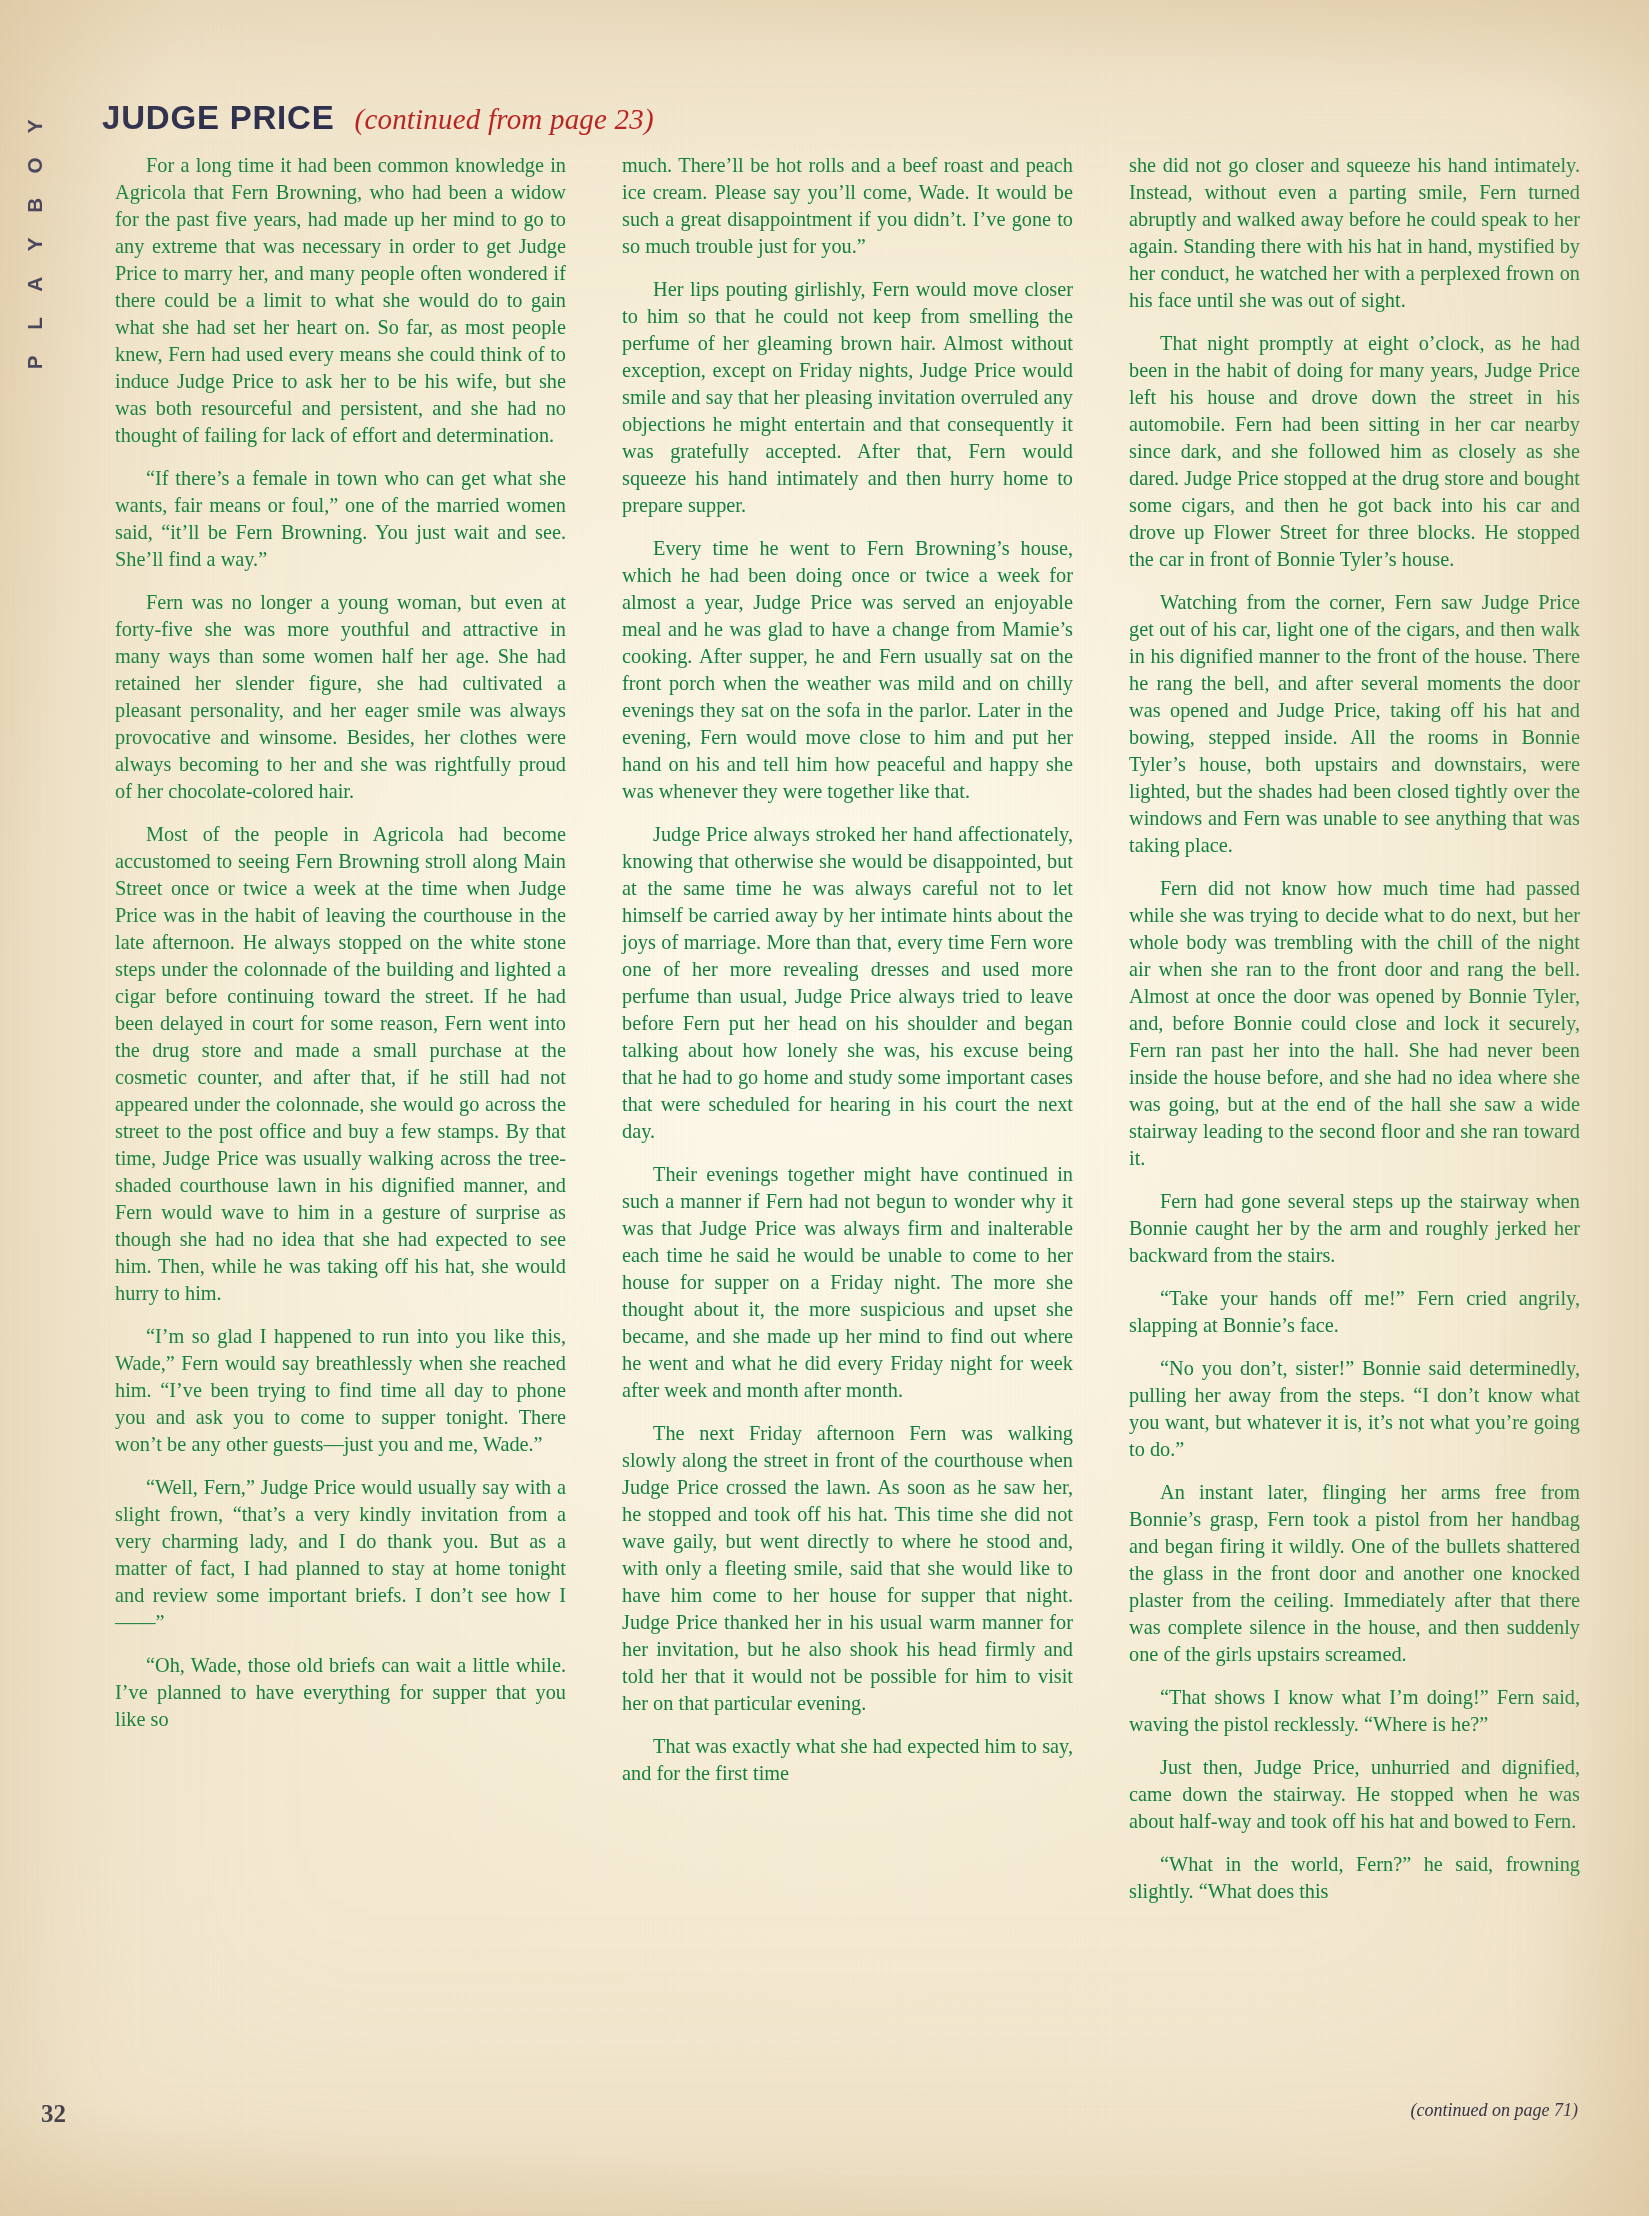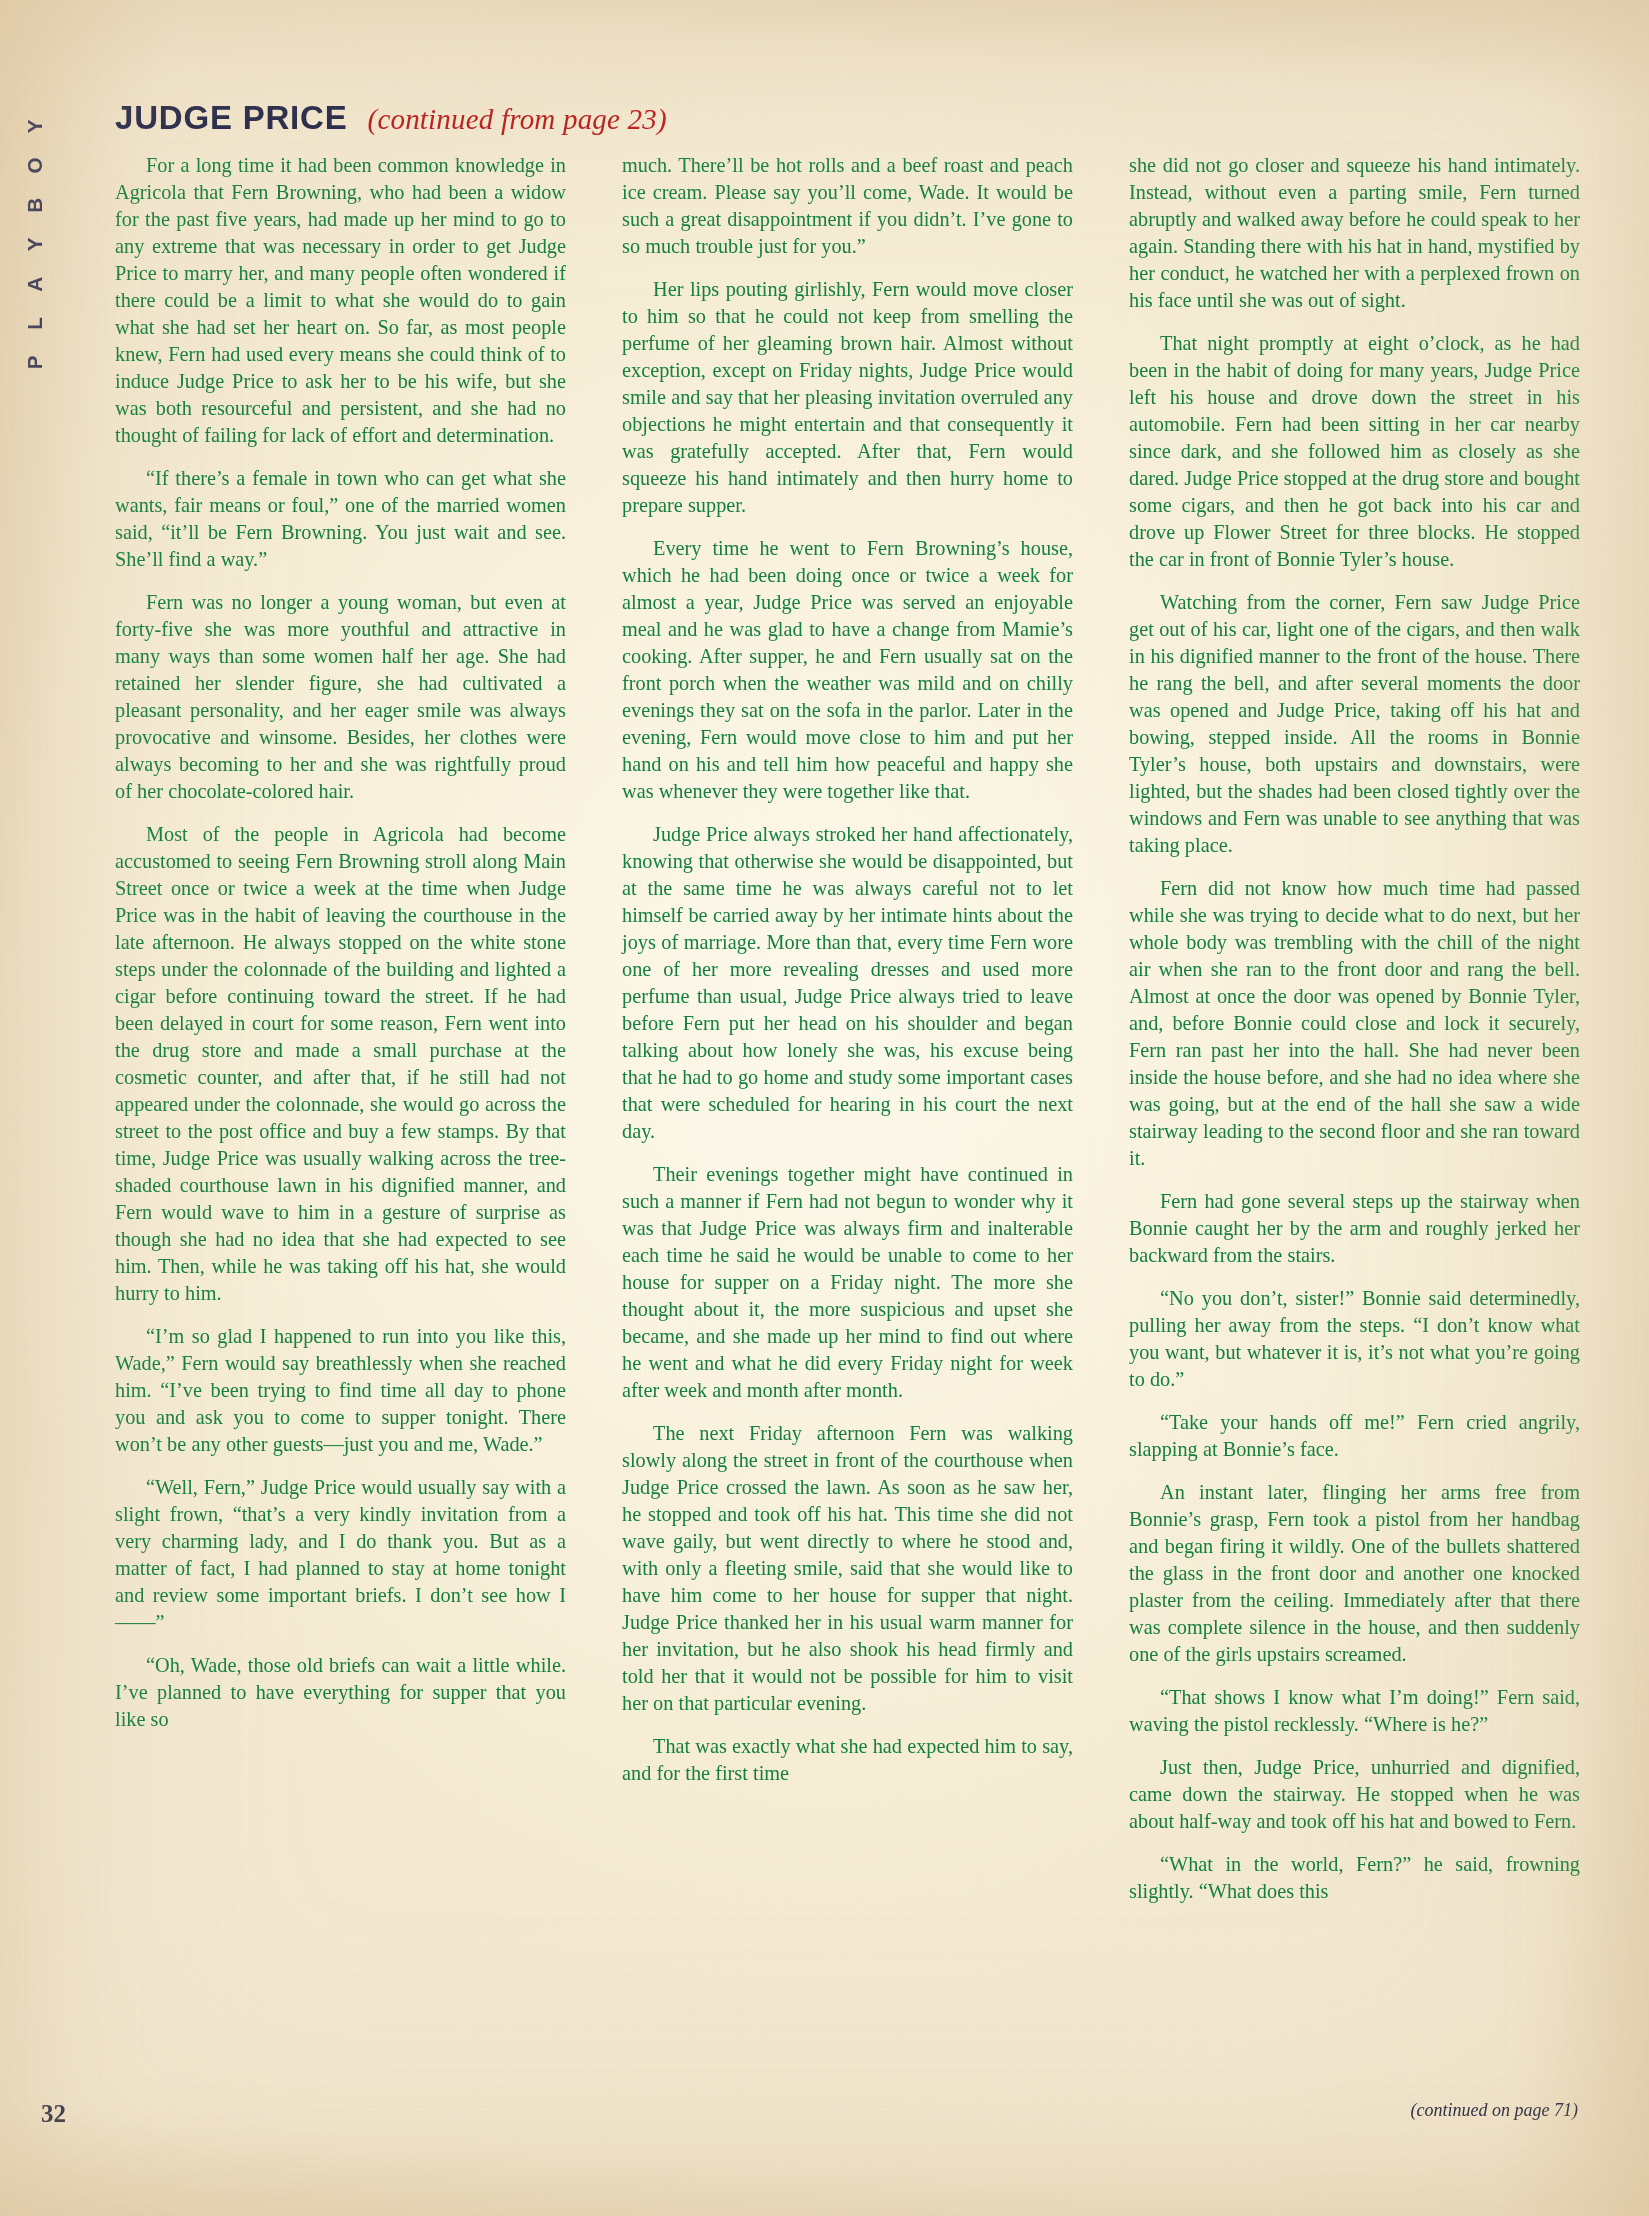--- a/index.html
+++ b/index.html
@@ -55,21 +55,21 @@
     font-size: 20.7px;
     line-height: 1;
     color: #262a52;
     transform: rotate(-90deg);
     letter-spacing: 0;
   }
 
   
   .headline {
     position: absolute;
-    left: 115px;
+    left: 102px;
     top: 99px;
     display: flex;
     align-items: baseline;
     gap: 20px;
   }
   .headline .title {
     font-family: "Liberation Sans", "DejaVu Sans", sans-serif;
     font-weight: 700;
     font-size: 33px;
     letter-spacing: 0.8px;
@@ -181,22 +181,22 @@
       <p>The next Friday afternoon Fern was walking slowly along the street in front of the courthouse when Judge Price crossed the lawn. As soon as he saw her, he stopped and took off his hat. This time she did not wave gaily, but went directly to where he stood and, with only a fleeting smile, said that she would like to have him come to her house for supper that night. Judge Price thanked her in his usual warm manner for her invitation, but he also shook his head firmly and told her that it would not be possible for him to visit her on that particular evening.</p>
       <p>That was exactly what she had expected him to say, and for the first time</p>
     </div>
 
     <div class="col">
       <p class="noindent">she did not go closer and squeeze his hand intimately. Instead, without even a parting smile, Fern turned abruptly and walked away before he could speak to her again. Standing there with his hat in hand, mystified by her conduct, he watched her with a perplexed frown on his face until she was out of sight.</p>
       <p>That night promptly at eight o’clock, as he had been in the habit of doing for many years, Judge Price left his house and drove down the street in his automobile. Fern had been sitting in her car nearby since dark, and she followed him as closely as she dared. Judge Price stopped at the drug store and bought some cigars, and then he got back into his car and drove up Flower Street for three blocks. He stopped the car in front of Bonnie Tyler’s house.</p>
       <p>Watching from the corner, Fern saw Judge Price get out of his car, light one of the cigars, and then walk in his dignified manner to the front of the house. There he rang the bell, and after several moments the door was opened and Judge Price, taking off his hat and bowing, stepped inside. All the rooms in Bonnie Tyler’s house, both upstairs and downstairs, were lighted, but the shades had been closed tightly over the windows and Fern was unable to see anything that was taking place.</p>
       <p>Fern did not know how much time had passed while she was trying to decide what to do next, but her whole body was trembling with the chill of the night air when she ran to the front door and rang the bell. Almost at once the door was opened by Bonnie Tyler, and, before Bonnie could close and lock it securely, Fern ran past her into the hall. She had never been inside the house before, and she had no idea where she was going, but at the end of the hall she saw a wide stairway leading to the second floor and she ran toward it.</p>
       <p>Fern had gone several steps up the stairway when Bonnie caught her by the arm and roughly jerked her backward from the stairs.</p>
+      <p>“Take your hands off me!” Fern cried angrily, slapping at Bonnie’s face.</p>
       <p>“No you don’t, sister!” Bonnie said determinedly, pulling her away from the steps. “I don’t know what you want, but whatever it is, it’s not what you’re going to do.”</p>
-      <p>“Take your hands off me!” Fern cried angrily, slapping at Bonnie’s face.</p>
       <p>An instant later, flinging her arms free from Bonnie’s grasp, Fern took a pistol from her handbag and began firing it wildly. One of the bullets shattered the glass in the front door and another one knocked plaster from the ceiling. Immediately after that there was complete silence in the house, and then suddenly one of the girls upstairs screamed.</p>
       <p>“That shows I know what I’m doing!” Fern said, waving the pistol recklessly. “Where is he?”</p>
       <p>Just then, Judge Price, unhurried and dignified, came down the stairway. He stopped when he was about half-way and took off his hat and bowed to Fern.</p>
       <p>“What in the world, Fern?” he said, frowning slightly. “What does this</p>
     </div>
 
   </div>
 
   <div class="folio">32</div>
   <div class="contnext">(continued on page 71)</div>

